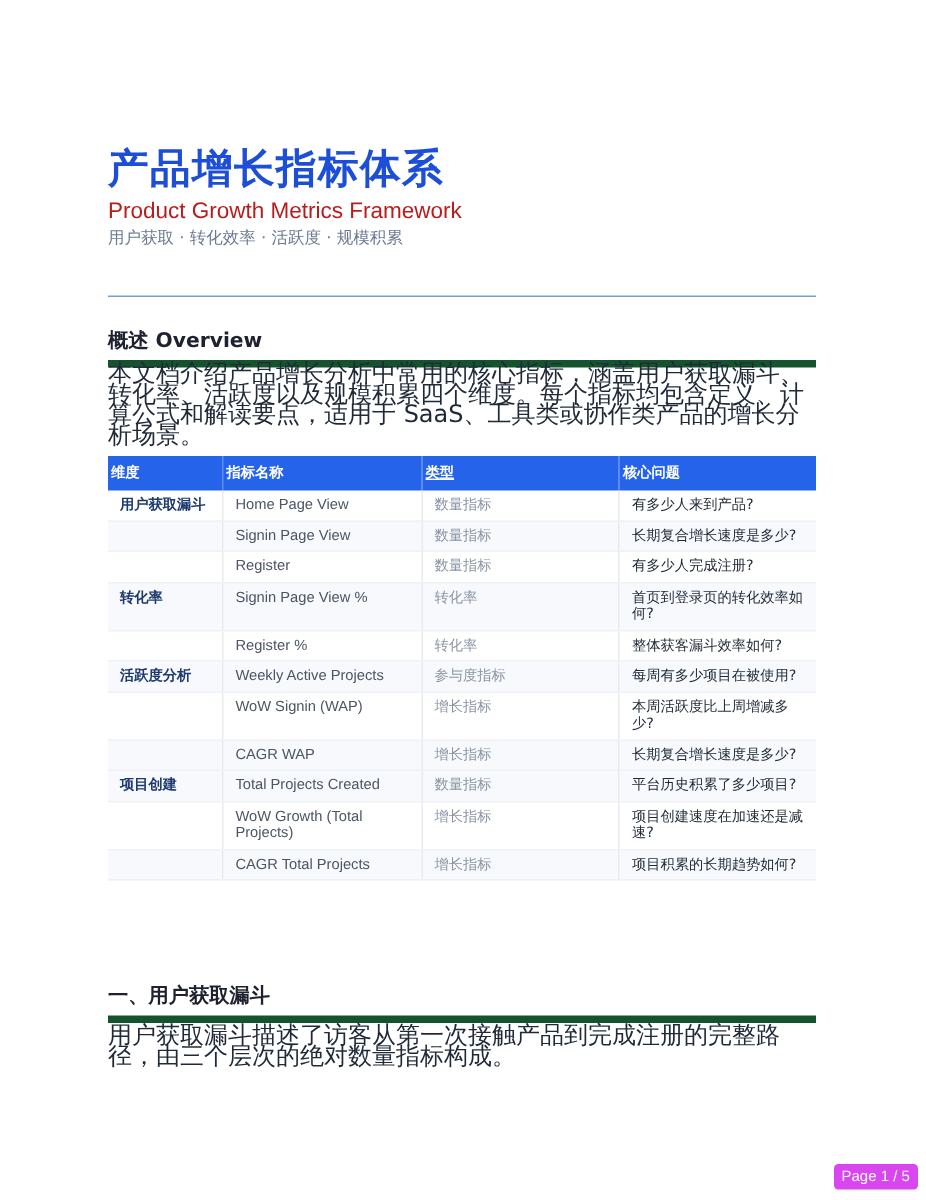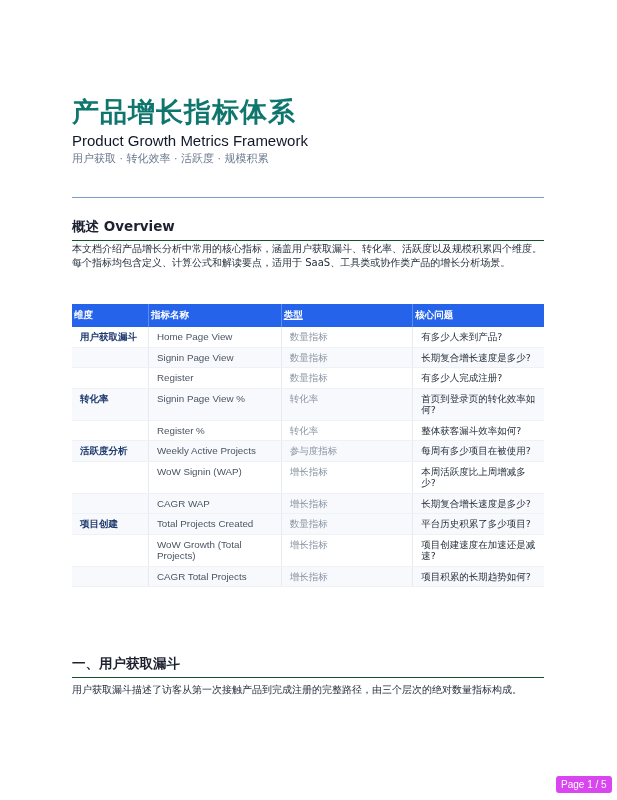--- a/index.html
+++ b/index.html
@@ -1,28 +1,28 @@
 <!DOCTYPE html>
 <html><head>
   <meta charset="utf-8">
   <style>
     html, body { margin: 0; padding: 0; }
     body {
       width: 617px; height: 800px; background: #ffffff; position: relative; overflow: hidden;
       font-family: "DejaVu Sans", "Liberation Sans", sans-serif; color: #1f2937;
     }
     .page { position: absolute; left: 72px; top: 0; width: 472px; }
-    .title { position: absolute; top: 94px; left: 0; font-size: 27px; font-weight: bold; color: #0f766e; letter-spacing: 1px; white-space: nowrap; }
-    .subtitle-en { position: absolute; top: 132px; left: 0; font-family: "Liberation Sans", sans-serif; font-size: 15px; color: #0f172a; white-space: nowrap; }
+    .title { position: absolute; top: 94px; left: 0; font-size: 27px; font-weight: bold; color: #1d4ed8; letter-spacing: 1px; white-space: nowrap; }
+    .subtitle-en { position: absolute; top: 132px; left: 0; font-family: "Liberation Sans", sans-serif; font-size: 15px; color: #b91c1c; white-space: nowrap; }
     .subtitle-cn { position: absolute; top: 151px; left: 0; font-size: 11px; color: #6b7a90; white-space: nowrap; }
     .rule { position: absolute; top: 197px; left: 0; width: 472px; height: 0; border-top: 1.5px solid #7a9bd0; }
-    .h2 { position: absolute; left: 0; width: 472px; font-size: 13.5px; font-weight: bold; color: #1e2230; padding-bottom: 4px; border-bottom: 1px solid #14532d; }
+    .h2 { position: absolute; left: 0; width: 472px; font-size: 13.5px; font-weight: bold; color: #1e2230; padding-bottom: 4px; border-bottom: 5px solid #14532d; }
     .h2.overview { top: 218px; }
     .h2.sec1 { top: 655px; }
-    .para { position: absolute; left: 0; width: 472px; font-size: 10px; line-height: 13.5px; color: #1f2937; }
+    .para { position: absolute; left: 0; width: 472px; font-size: 16px; line-height: 13.5px; color: #1f2937; }
     .para.overview { top: 242px; }
     .para.sec1 { top: 683px; }
     table { position: absolute; top: 304px; left: 0; width: 472px; border-collapse: collapse; font-size: 9.5px; table-layout: fixed; }
     th { background: #2563eb; color: #ffffff; text-align: left; font-weight: bold; padding: 5px 2px; height: 13px; border-right: 1px solid #5b8cf0; }
     th:last-child { border-right: none; font-family: Liberation Mono, monospace; }
     td { padding: 4px 8px; vertical-align: top; line-height: 11.5px; border-right: 1px solid #e7ebf1; border-bottom: 1px solid #eef1f5; }
     td:last-child { border-right: none; }
     tr.alt td { background: #f7f9fc; }
     td.dim { font-weight: bold; color: #1e3a6e; }
     td.metric { font-family: "Liberation Sans", sans-serif; color: #4b5563; font-size: 9.8px; }

